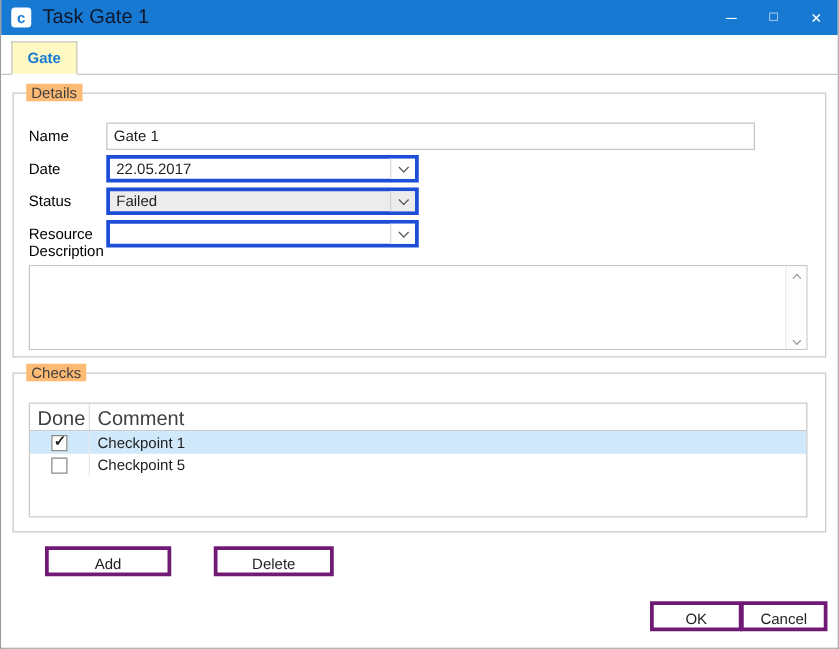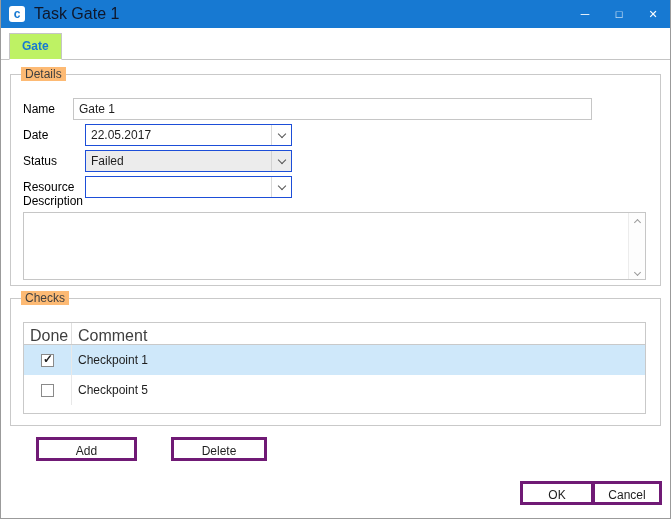--- a/index.html
+++ b/index.html
@@ -17,37 +17,37 @@
   .win-controls { display:flex; height:28px; }
   .win-btn { width:34px; height:28px; color:#fff; display:flex; align-items:center;
              justify-content:center; font-size:11px; cursor:default; }
   .win-btn.min { font-size:12px; }
   .win-btn.max { font-size:11px; }
 
   
   .tabstrip { height:32px; background:#fff; border-bottom:1px solid #c5c5c5;
               display:flex; align-items:flex-end; padding-left:8px; }
   .tab { border:1px solid #c5c5c5; border-bottom:1px solid #fff; margin-bottom:-1px;
-         padding:5px 12px 6px; color:#1779d2; font-weight:bold; font-size:12px; background:#bef264; }
+         padding:5px 12px 6px; color:#1779d2; font-weight:bold; font-size:12px; background:#fef9c3; }
 
   
   .content { position:absolute; top:60px; left:0; right:0; bottom:0; background:#fff; }
 
   .group { position:absolute; border:1px solid #c9c9c9; }
   .group-label { position:absolute; top:-8px; left:10px; background:#fdba74; padding:0 4px;
                  font-size:12px; color:#3f3f3f; }
   .group-details { left:9px;  top:14px;  width:651px; height:212px; }
   .group-checks  { left:9px;  top:238px; width:651px; height:128px; }
 
   .fld-label { position:absolute; left:22px; font-size:12px; color:#000000; }
 
   .textbox { position:absolute; height:22px; border:1px solid #c6c6c6; background:#fff;
              font-family:inherit; font-size:12px; color:#1e1e1e; padding:2px 5px; outline:none; }
 
-  .combo { position:absolute; height:22px; width:207px; border:1px solid #1d4ed8; background:#fff; display:flex; }
+  .combo { position:absolute; height:22px; width:250px; border:3px solid #1d4ed8; background:#fff; display:flex; }
   .combo input { flex:1; border:none; outline:none; background:transparent; font-family:inherit;
                  font-size:12px; color:#1e1e1e; padding:2px 5px; min-width:0; }
   .combo .drop { width:20px; border-left:1px solid #d9d9d9; display:flex; align-items:center;
                  justify-content:center; background:#fff; }
   .combo.disabled { background:#ececec; }
   .combo.disabled .drop { background:#ececec; border-left-color:#d2d2d2; }
 
   .chev { display:inline-block; width:6px; height:6px; border-right:1px solid #555;
           border-bottom:1px solid #555; transform:rotate(45deg); margin-top:-3px; }
   .chev.small { width:5px; height:5px; border-color:#9a9a9a; }
@@ -60,21 +60,21 @@
   .vscroll { position:absolute; top:0; right:0; width:17px; height:100%; background:#fdfdfd;
              border-left:1px solid #ececec; display:flex; flex-direction:column;
              justify-content:space-between; align-items:center; padding:4px 0; }
 
   
   .grid { position:absolute; left:22px; top:262px; width:623px; height:92px;
           border:1px solid #c9c9c9; background:#fff; overflow:hidden; }
   .grid-head { height:22px; border-bottom:1px solid #c9c9c9; display:flex; font-size:16px; color:#3f3f3f; }
   .th-done { width:48px; padding:4px 6px; border-right:1px solid #e0e0e0; }
   .th-comment { flex:1; padding:4px 6px; }
-  .grid-row { height:30px; display:flex; align-items:center; font-size:12px; color:#1e1e1e; }
+  .grid-row { height:18px; display:flex; align-items:center; font-size:12px; color:#1e1e1e; }
   .grid-row.selected { background:#cfe8fa; }
   .cell-done { width:48px; height:100%; display:flex; align-items:center; justify-content:center;
                border-right:1px solid #e8e8e8; }
   .cell-comment { flex:1; padding:0 6px; }
   .checkbox { width:13px; height:13px; border:1px solid #8a8a8a; background:#fff; position:relative; }
   .checkbox.checked::after { content:"\2713"; position:absolute; left:1px; top:-3px;
                              font-size:12px; font-weight:bold; color:#1e1e1e; }
 
   .btn { position:absolute; height:24px; background:#fff; border:3px solid #701a75;
          font-family:inherit; font-size:12px; color:#1e1e1e; text-align:center; line-height:22px; cursor:default; }
@@ -110,21 +110,21 @@
     <div class="tab">Gate</div>
   </div>
 
   <div class="content">
 
     <div class="group group-details">
       <span class="group-label">Details</span>
     </div>
 
     <span class="fld-label" style="top:42px;">Name</span>
-    <input class="textbox" style="left: 72px; top: 38px; width: 519px;" value="Gate 1">
+    <input class="textbox" style="left: 84px; top: 38px; width: 519px;" value="Gate 1">
 
     <span class="fld-label" style="top:68px;">Date</span>
     <div class="combo" style="left:84px; top:64px;">
       <input value="22.05.2017" style="">
       <div class="drop">
         <span class="chev"></span>
       </div>
     </div>
 
     <span class="fld-label" style="top:94px;">Status</span>

